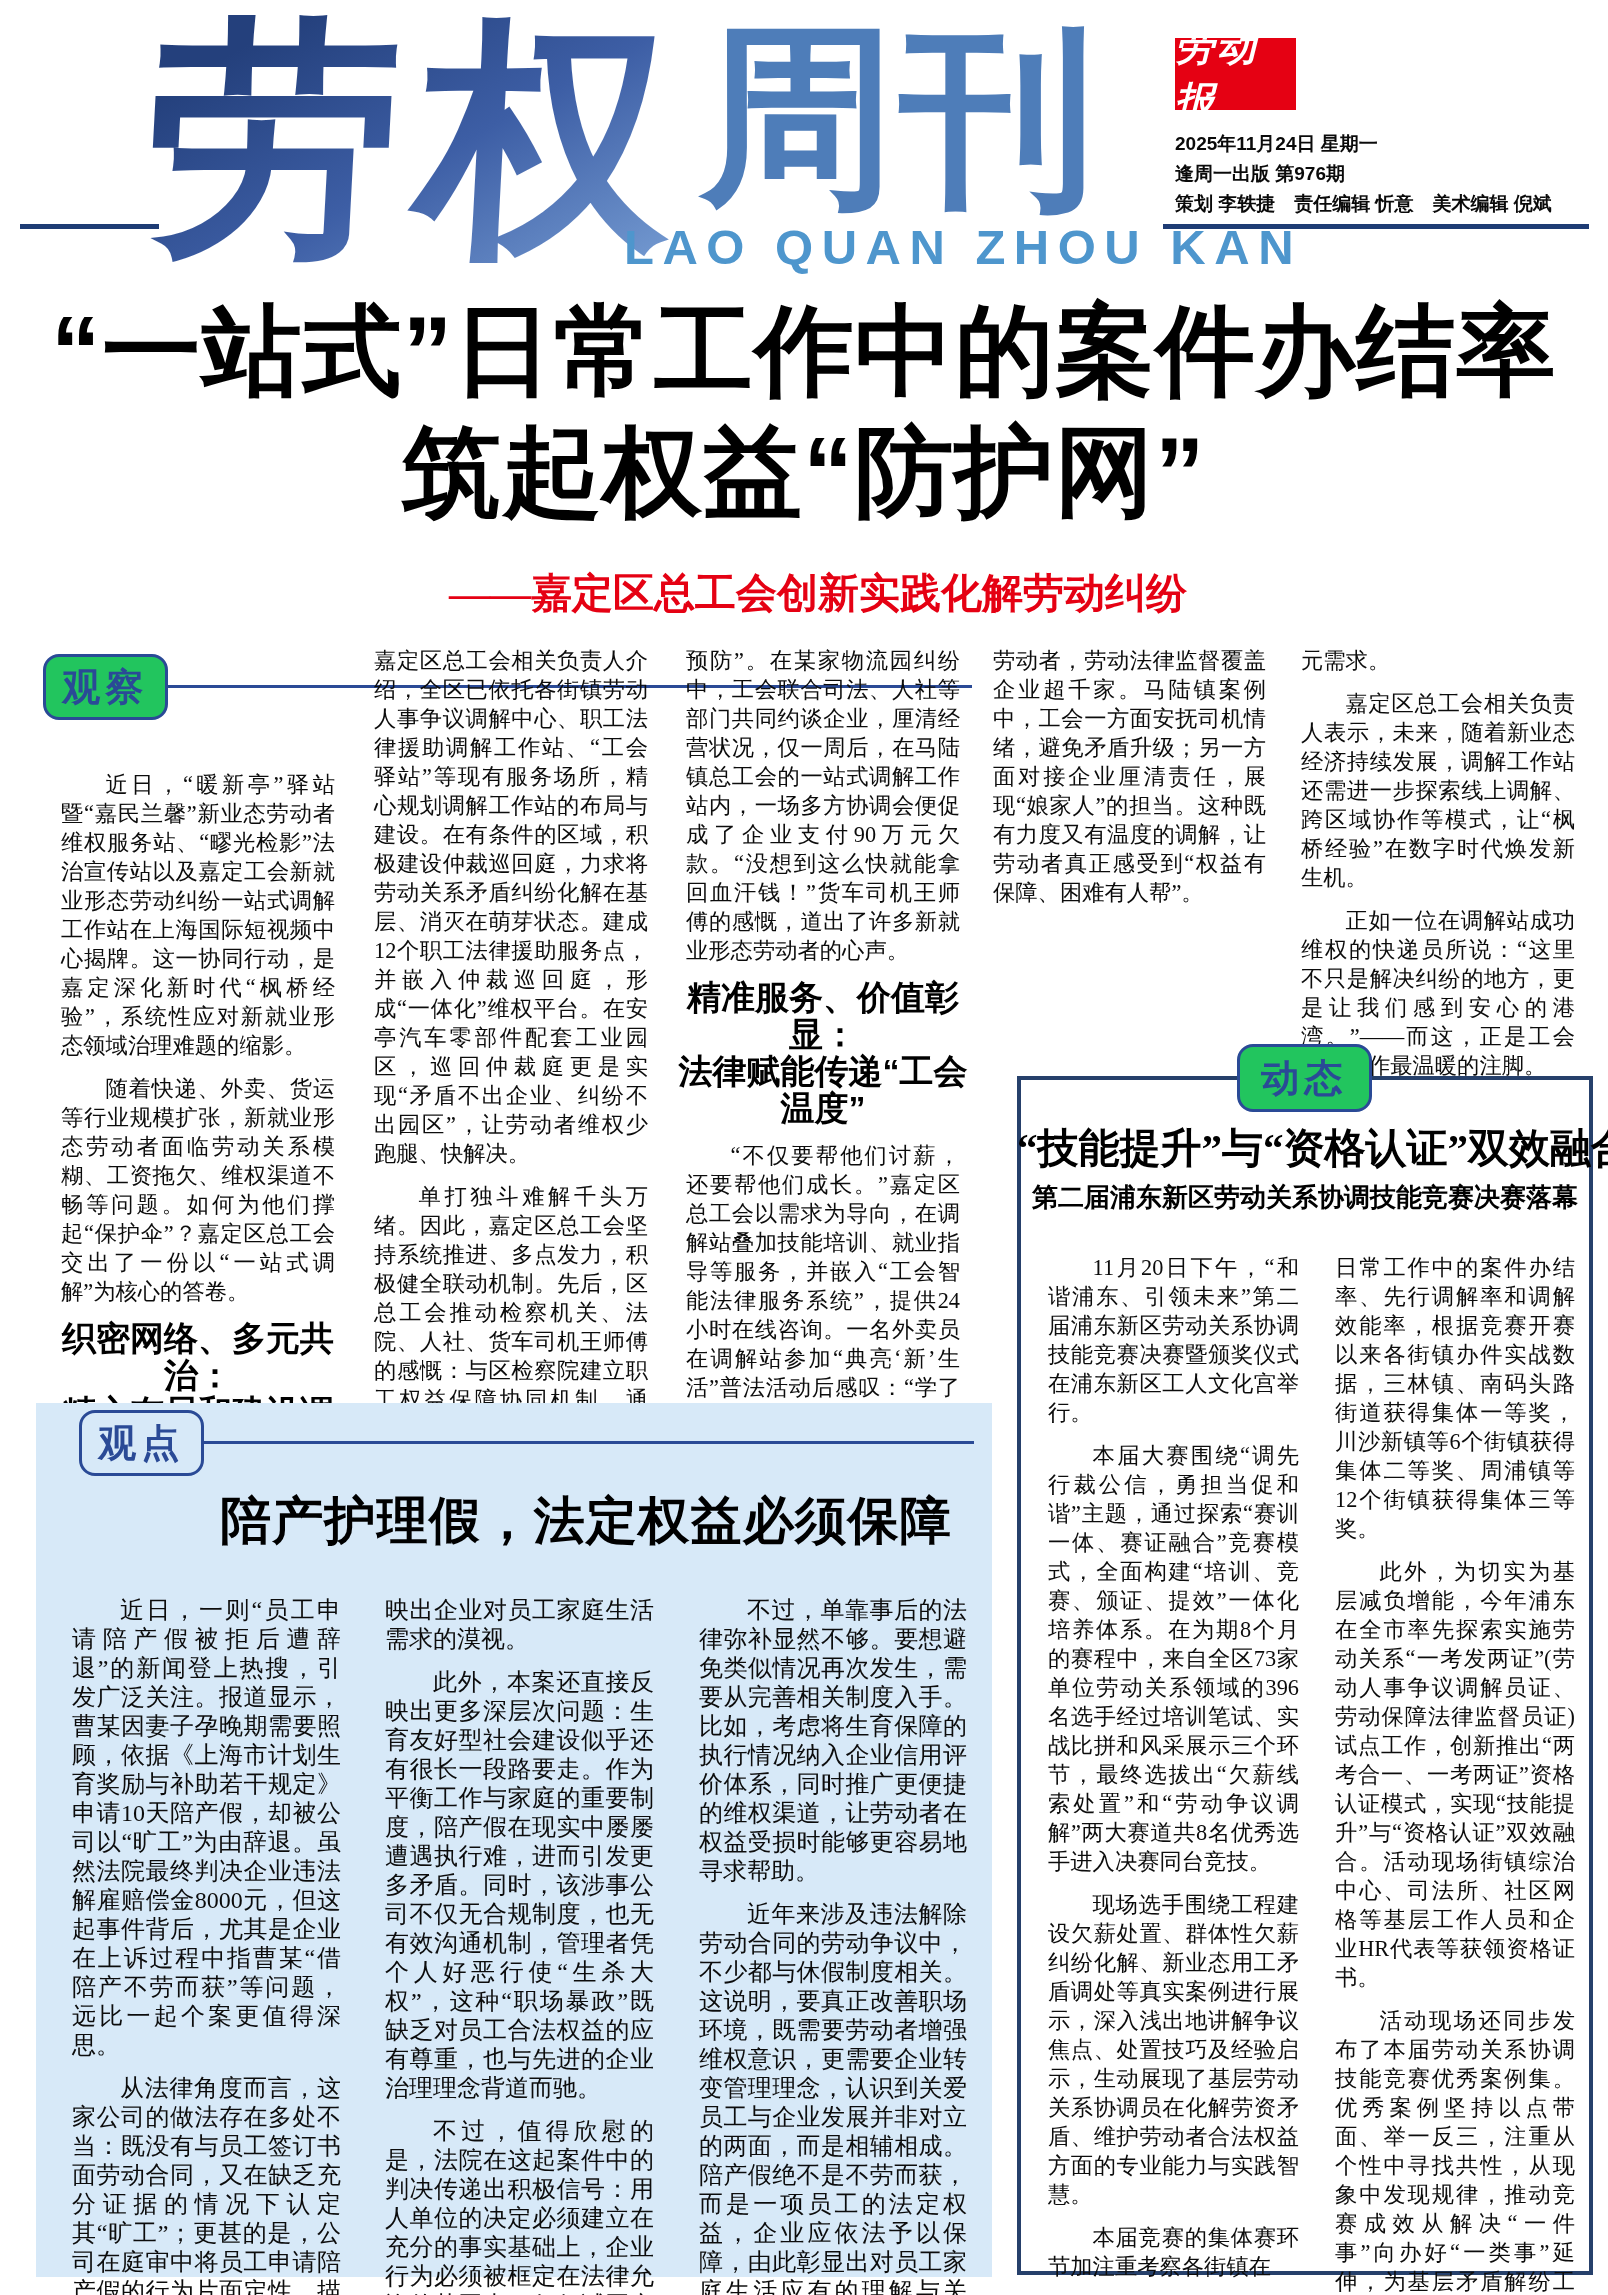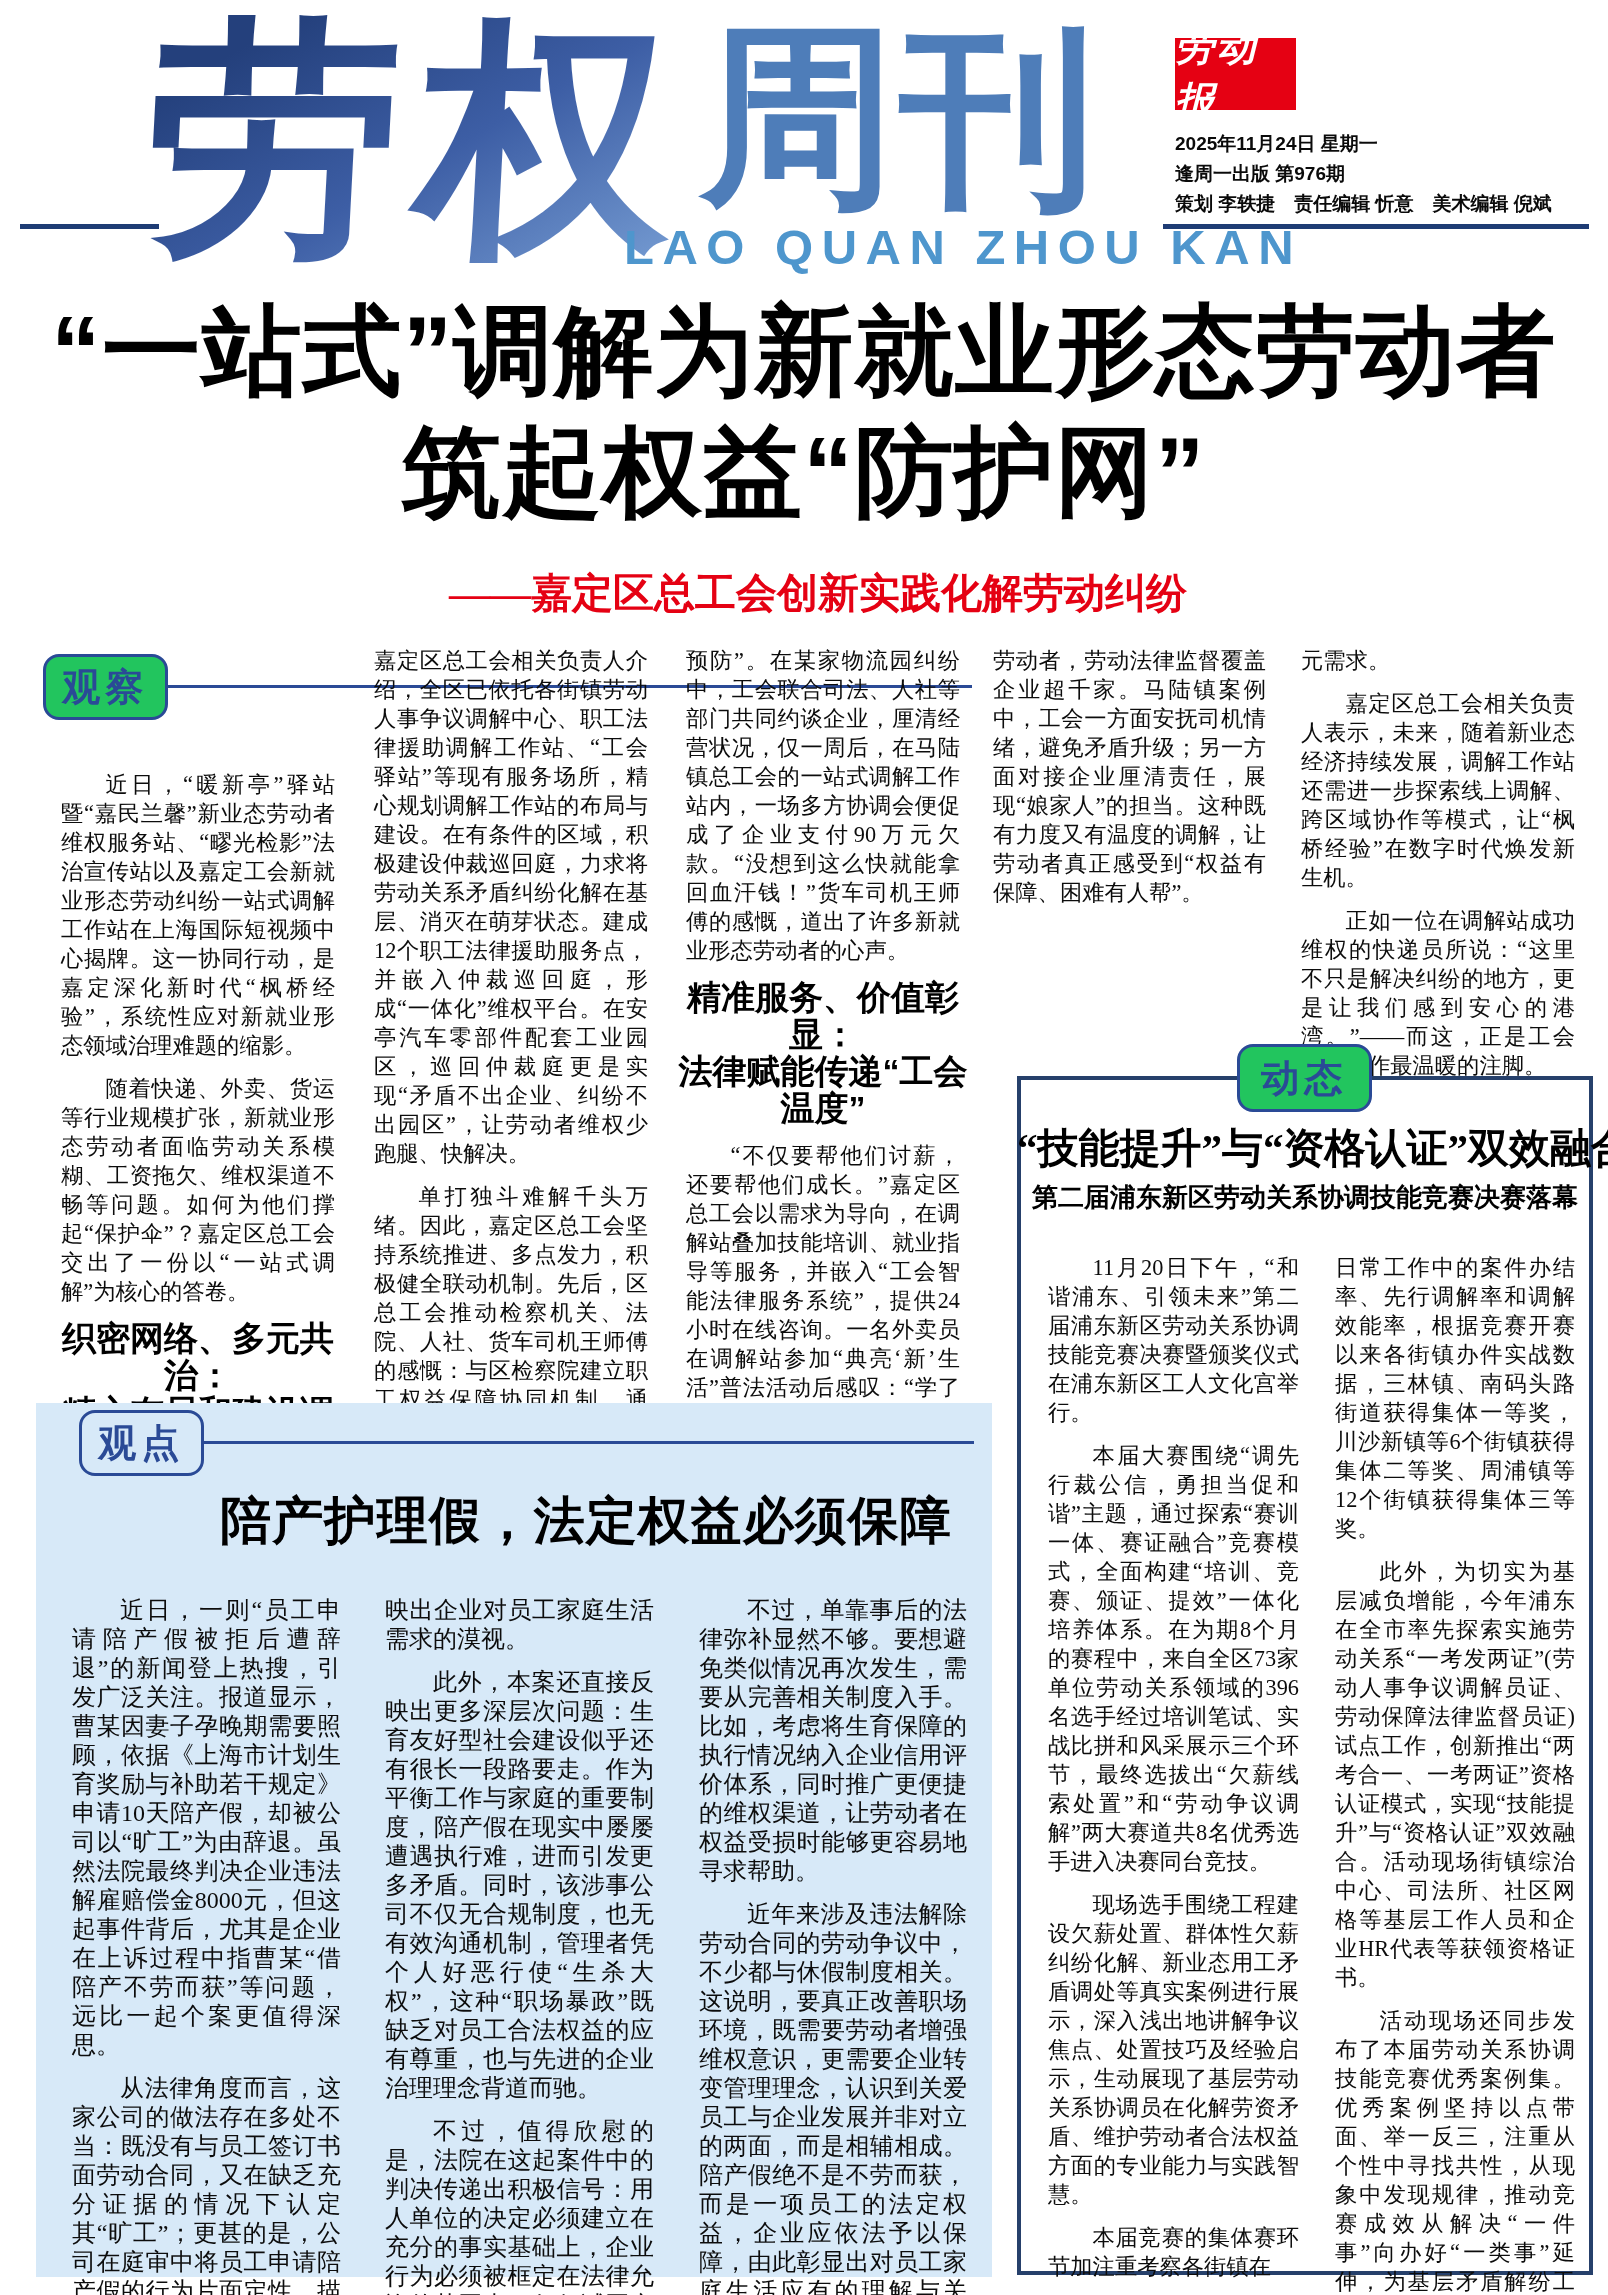--- a/index.html
+++ b/index.html
@@ -95,21 +95,21 @@
   <div class="abs t-latin">LAO QUAN ZHOU KAN</div>
   <div class="abs paper-logo">劳动报</div>
   <div class="abs pub-info">
     <div>2025年11月24日 星期一</div>
     <div>逢周一出版 第976期</div>
     <div>策划 李轶捷　责任编辑 忻意　美术编辑 倪斌</div>
   </div>
   <div class="abs rule rule-left"></div>
   <div class="abs rule rule-right"></div>
 
-  <div class="abs lead-line lead-1">“一站式”调解为新就业形态劳动者</div>
+  <div class="abs lead-line lead-1">“一站式”日常工作中的案件办结率</div>
   <div class="abs lead-line lead-2">筑起权益“防护网”</div>
   <div class="abs lead-sub">——嘉定区总工会创新实践化解劳动纠纷</div>
 
   <div class="abs tab tab-observe">观察</div>
   <div class="abs tab-line tab-line-observe"></div>
 
   <div class="abs bodycol" id="obs-col1">
     <p>近日，“暖新亭”驿站暨“嘉民兰馨”新业态劳动者维权服务站、“疁光检影”法治宣传站以及嘉定工会新就业形态劳动纠纷一站式调解工作站在上海国际短视频中心揭牌。这一协同行动，是嘉定深化新时代“枫桥经验”，系统性应对新就业形态领域治理难题的缩影。</p>
     <p>随着快递、外卖、货运等行业规模扩张，新就业形态劳动者面临劳动关系模糊、工资拖欠、维权渠道不畅等问题。如何为他们撑起“保护伞”？嘉定区总工会交出了一份以“一站式调解”为核心的答卷。</p>
     <div class="subhd subhd-top">织密网络、多元共治：</div>

